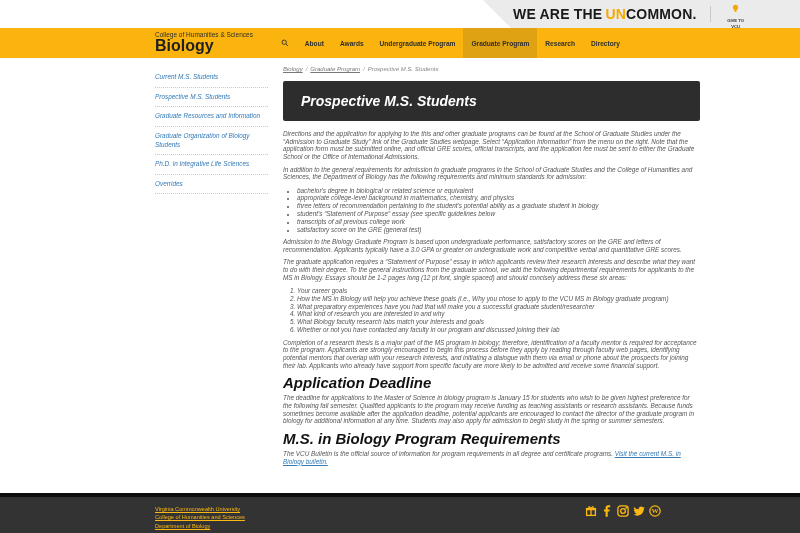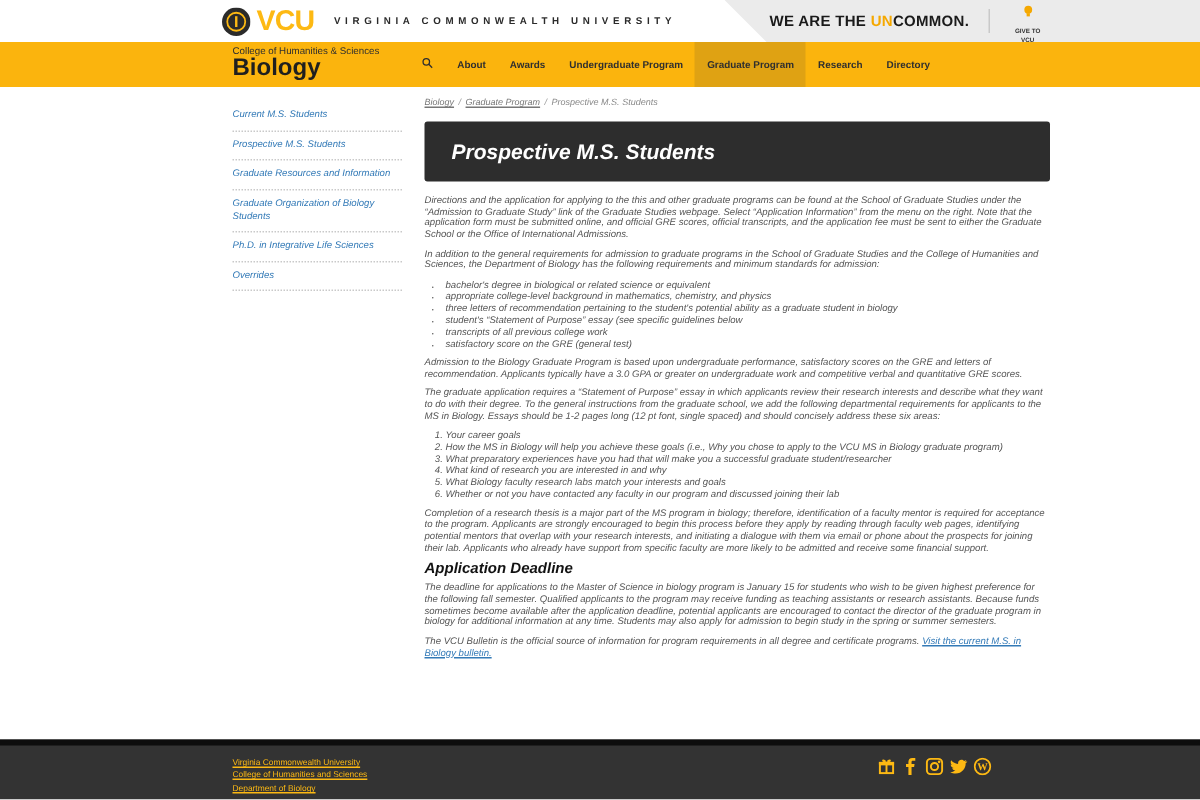--- a/index.html
+++ b/index.html
@@ -13,21 +13,21 @@
   
   .topbar { position:absolute; top:0; left:0; right:0; height:28px; background:#fff; z-index:3; }
   .brand { position:absolute; left:148px; top:0; height:28px; display:flex; align-items:center; z-index:4; }
   .seal { display:inline-flex; margin-right:4px; }
   .vcu-word { font-size:19px; font-weight:800; color:#FDB913; letter-spacing:-0.5px; line-height:1; }
   .univ { font-size:6.5px; letter-spacing:3.1px; color:#2b2b2b; font-weight:700; margin-left:13px; }
 
   .uncommon { position:absolute; right:0; top:0; width:345px; height:28px; background:#EBEBEB;
     clip-path:polygon(28px 0, 100% 0, 100% 100%, 56px 100%);
     display:flex; align-items:center; }
-  .slogan { margin-left:58px; font-size:10px; font-weight:800; color:#1a1a1a; letter-spacing:0.2px; white-space:nowrap; }
+  .slogan { margin-left:58px; font-size:14px; font-weight:800; color:#1a1a1a; letter-spacing:0.2px; white-space:nowrap; }
   .slogan .first { margin-right:3px; }
   .slogan .gold { color:#F5A800; }
   .vline { width:1px; height:16px; background:#c9c9c9; margin:0 10px 0 13px; }
   .give { display:flex; flex-direction:column; align-items:center; width:30px; cursor:pointer; text-decoration:none; }
   .give-label { font-size:4.2px; font-weight:700; color:#333; text-align:center; line-height:1.25; width:20px; margin-top:1px; }
 
   
   .band { position:absolute; top:28px; left:0; right:0; height:30px; background:#FBB40D; z-index:3; }
   .college { position:absolute; left:155px; top:3px; font-size:6.5px; color:#2f2f2f; text-decoration:none; }
   .site-title { position:absolute; left:155px; top:9px; font-size:16px; font-weight:800; color:#1f1f1f; text-decoration:none; }
@@ -50,48 +50,37 @@
   .breadcrumb .current { color:#888; }
 
   .titlebox { background:#2D2D2D; border-radius:2px; height:40px; display:flex; align-items:center;
     padding-left:18px; margin-bottom:9px; }
   .titlebox h1 { color:#fff; font-size:14px; font-weight:800; }
 
   .article p { font-size:6.4px; line-height:1.2; color:#555; margin:0 0 5px 0; }
   .article ul, .article ol { margin:0 0 5px 14px; }
   .article li { font-size:6.4px; line-height:1.1; color:#555; padding:0.4px 0; }
   .article ul li::marker { font-size:5px; }
-  .article h2 { font-size:10px; color:#121212; font-weight:800; margin:3px 0 3px 0; }
+  .article h2 { font-size:15px; color:#121212; font-weight:800; margin:3px 0 3px 0; }
   .inline-link { color:#337AB7; text-decoration:underline; }
 
   
   footer { position:absolute; left:0; right:0; top:493px; height:40px; background:#333333;
     border-top:4px solid #0d0d0d; }
   .footer-links { position:absolute; left:155px; top:8px; }
   .footer-links a { display:block; font-size:5.6px; color:#FDB913; text-decoration:underline; line-height:1.5; }
   .social { position:absolute; left:585px; top:8px; display:flex; gap:4px; }
   .social .s-icon { display:inline-flex; width:12px; height:12px; cursor:pointer; }
 </style>
 </head>
 <body>
 
 <div class="page">
 
   <header class="topbar">
-    <div class="brand">
-      <span class="seal">
-        <svg width="19" height="19" viewBox="0 0 19 19">
-          <circle cx="9.5" cy="9.5" r="9.5" fill="#2b2b2b"></circle>
-          <circle cx="9.5" cy="9.5" r="6" fill="none" stroke="#FDB913" stroke-width="1.2"></circle>
-          <rect x="8.7" y="5.8" width="1.6" height="7.2" fill="#FDB913"></rect>
-        </svg>
-      </span>
-      <span class="vcu-word">VCU</span>
-      <span class="univ">VIRGINIA COMMONWEALTH UNIVERSITY</span>
-    </div>
 
     <div class="uncommon">
       <div class="slogan">
         <span class="first">WE ARE THE</span><span class="gold">UN</span><span>COMMON.</span>
       </div>
       <div class="vline"></div>
       <a class="give">
         <span>
           <svg width="9" height="9" viewBox="0 0 10 10">
             <circle cx="5" cy="3.8" r="2.9" fill="#F5A800"></circle>
@@ -167,20 +156,21 @@
         <li>What kind of research you are interested in and why</li>
         <li>What Biology faculty research labs match your interests and goals</li>
         <li>Whether or not you have contacted any faculty in our program and discussed joining their lab</li>
       </ol>
 
       <p>Completion of a research thesis is a major part of the MS program in biology; therefore, identification of a faculty mentor is required for acceptance to the program. Applicants are strongly encouraged to begin this process before they apply by reading through faculty web pages, identifying potential mentors that overlap with your research interests, and initiating a dialogue with them via email or phone about the prospects for joining their lab. Applicants who already have support from specific faculty are more likely to be admitted and receive some financial support.</p>
 
       <h2>Application Deadline</h2>
       <p>The deadline for applications to the Master of Science in biology program is January 15 for students who wish to be given highest preference for the following fall semester. Qualified applicants to the program may receive funding as teaching assistants or research assistants. Because funds sometimes become available after the application deadline, potential applicants are encouraged to contact the director of the graduate program in biology for additional information at any time. Students may also apply for admission to begin study in the spring or summer semesters.</p>
 
+      <h2>M.S. in Biology Program Requirements</h2>
       <p><span>The VCU Bulletin is the official source of information for program requirements in all degree and certificate programs. </span><a class="inline-link">Visit the current M.S. in Biology bulletin.</a></p>
 
     </main>
   </div>
 
   <footer>
     <div class="footer-links">
       <a>Virginia Commonwealth University</a>
       <a>College of Humanities and Sciences</a>
       <a>Department of Biology</a>

